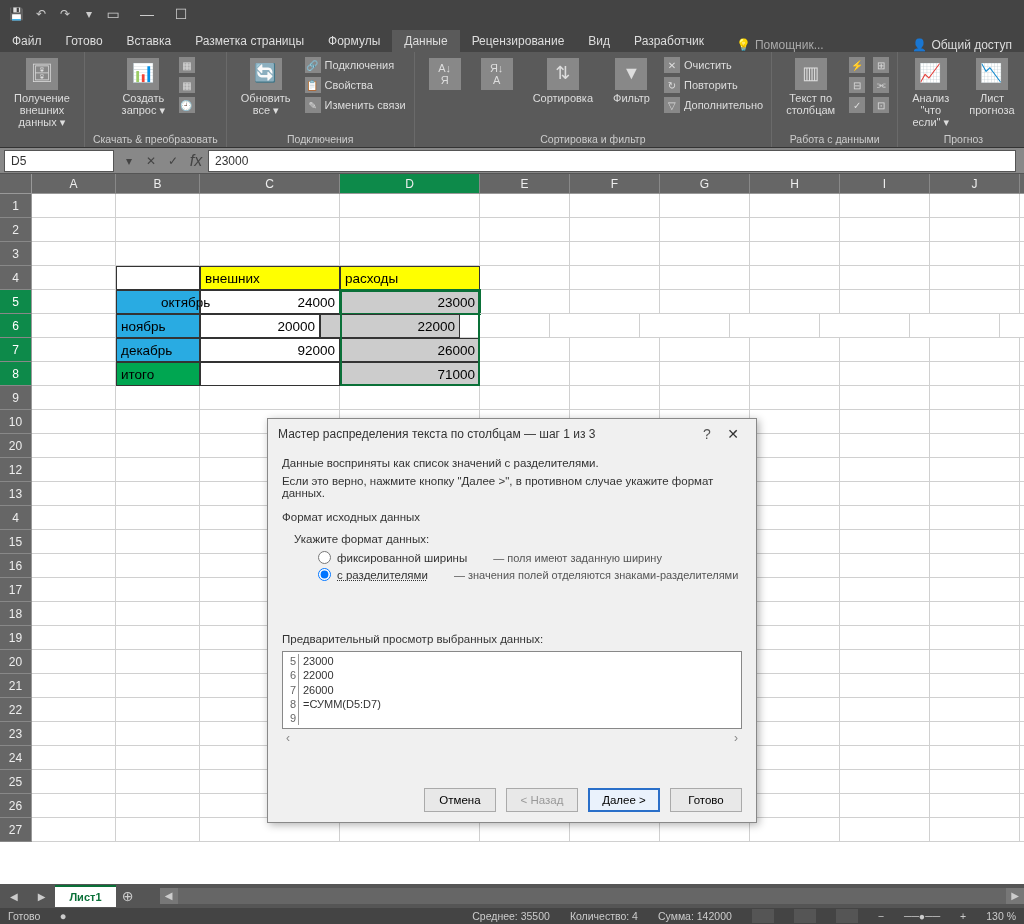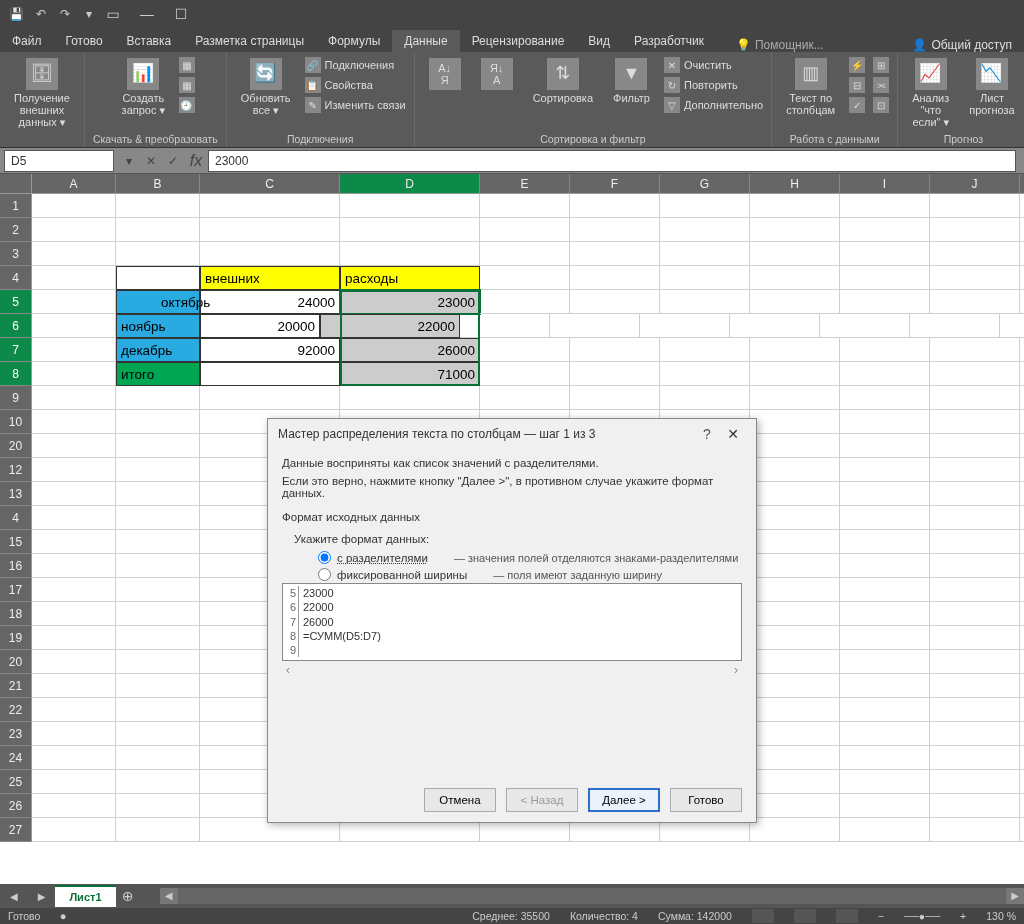--- a/index.html
+++ b/index.html
@@ -684,30 +684,31 @@
     <div class="q">?</div>
     <div class="x">✕</div>
   </div>
   <div class="dlg-body">
     <p>Данные восприняты как список значений с разделителями.</p>
     <p>Если это верно, нажмите кнопку "Далее &gt;", в противном случае укажите формат данных.</p>
     <div class="fieldset-label">Формат исходных данных</div>
     <div style="padding-left:12px">
       <div class="fieldset-label">Укажите формат данных:</div>
       <div class="radio-row">
+        <input type="radio" style="">
+        <span>фиксированной ширины</span>
+        <span class="desc">— поля имеют заданную ширину</span>
+      </div>
+      <div class="radio-row">
         <input type="radio" checked="" style="">
         <span style="text-decoration:underline dotted">с разделителями</span>
         <span class="desc">— значения полей отделяются знаками-разделителями</span>
       </div>
-      <div class="radio-row">
-        <input type="radio" style="">
-        <span>фиксированной ширины</span>
-        <span class="desc">— поля имеют заданную ширину</span>
-      </div>
-    </div>
+    </div>
+    <div class="preview-label">Предварительный просмотр выбранных данных:</div>
     <div class="preview-box" id="preview">
         <div class="ln">
           <span class="rn">5</span>
           <span class="val">23000</span>
         </div>
         <div class="ln">
           <span class="rn">6</span>
           <span class="val">22000</span>
         </div>
         <div class="ln">

